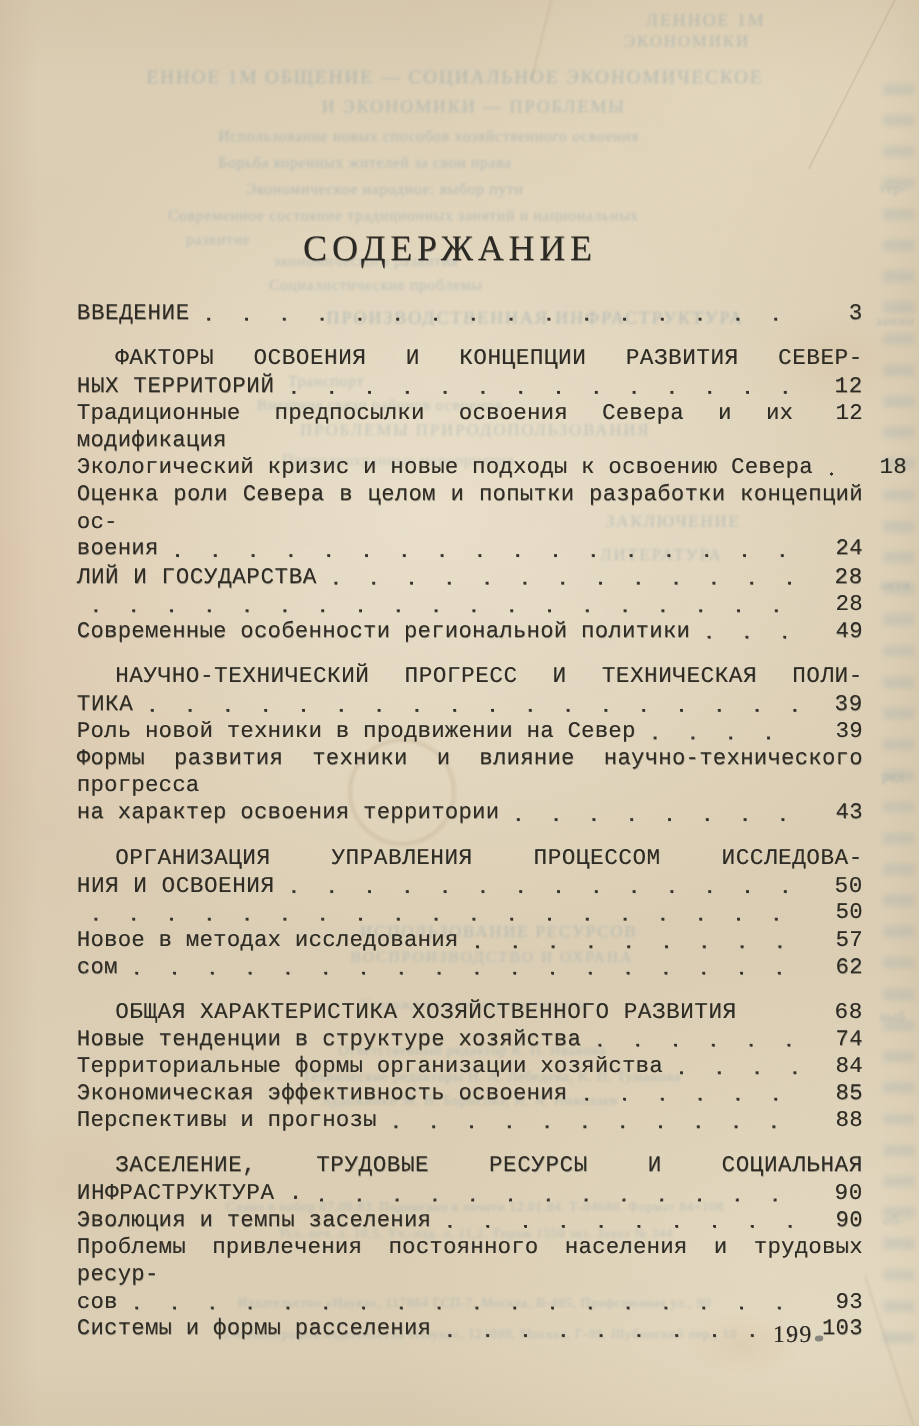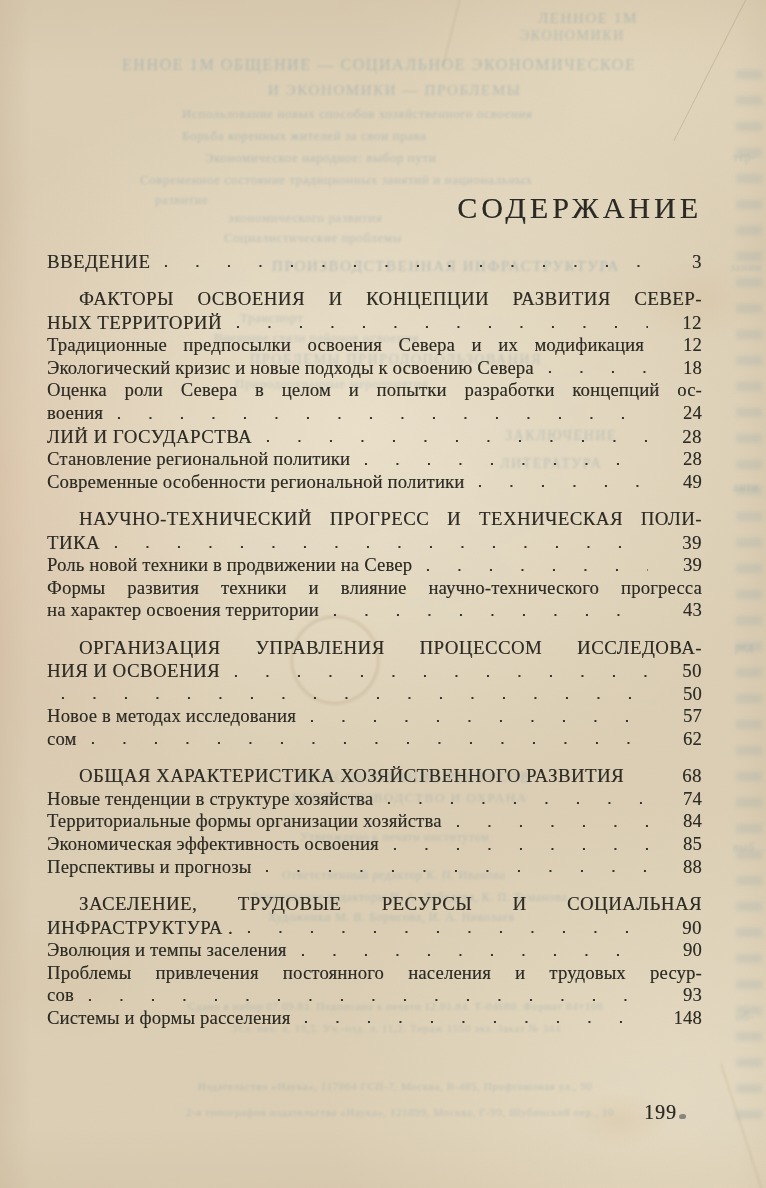--- a/index.html
+++ b/index.html
@@ -40,24 +40,24 @@
     filter:blur(2.2px);opacity:.55;pointer-events:none;
   }
   .ghost{
     position:absolute;white-space:nowrap;color:#7d98a6;
     filter:blur(1.1px);transform:skewX(-2deg);
     letter-spacing:0.6px;pointer-events:none;
   }
   .ghost.caps{letter-spacing:1.6px;}
   .title{
     position:absolute;left:48px;top:191px;width:654px;
-    text-align:right;font-size:30px;letter-spacing:4px;
+    text-align:center;font-size:30px;letter-spacing:4px;
     color:#2b2923;text-shadow:0.4px 0.4px 0 rgba(43,41,35,0.45);
   }
-  #toc{position:absolute;left:47px;top:250px;width:655px;}
+  #toc{position:absolute;left:64px;top:250px;width:655px;font-family:Liberation Mono, monospace;}
   .row{
     display:flex;align-items:baseline;
     font-size:18.6px;line-height:22.6px;letter-spacing:0.2px;
     text-shadow:0.35px 0.35px 0 rgba(45,43,36,0.42);
   }
   .row.caps{font-size:18.8px;letter-spacing:0.5px;line-height:23.4px;}
   .row.gap{margin-top:14px;margin-left:32px;}
   .label{flex:none;}
   .row.justify .label{flex:1;text-align:justify;text-align-last:justify;}
   .leader{
@@ -170,21 +170,20 @@
         <span class="label">воения</span>
         <span class="leader"></span>
         <span class="page-ref">24</span>
       </div>
       <div class="row caps">
         <span class="label">ЛИЙ И ГОСУДАРСТВА</span>
         <span class="leader"></span>
         <span class="page-ref">28</span>
       </div>
       <div class="row">
-        <span class="label">Становление региональной политики</span>
         <span class="leader"></span>
         <span class="page-ref">28</span>
       </div>
       <div class="row">
         <span class="label">Современные особенности региональной политики</span>
         <span class="leader"></span>
         <span class="page-ref">49</span>
       </div>
       <div class="row caps gap justify">
         <span class="label">НАУЧНО-ТЕХНИЧЕСКИЙ ПРОГРЕСС И ТЕХНИЧЕСКАЯ ПОЛИ-</span>
@@ -271,19 +270,19 @@
         <span class="label">Проблемы привлечения постоянного населения и трудовых ресур-</span>
       </div>
       <div class="row">
         <span class="label">сов</span>
         <span class="leader"></span>
         <span class="page-ref">93</span>
       </div>
       <div class="row">
         <span class="label">Системы и формы расселения</span>
         <span class="leader"></span>
-        <span class="page-ref">148</span>
+        <span class="page-ref">103</span>
       </div>
     </div>
 
   <div class="folio">199</div>
 
 </div>
 
 </body></html>

